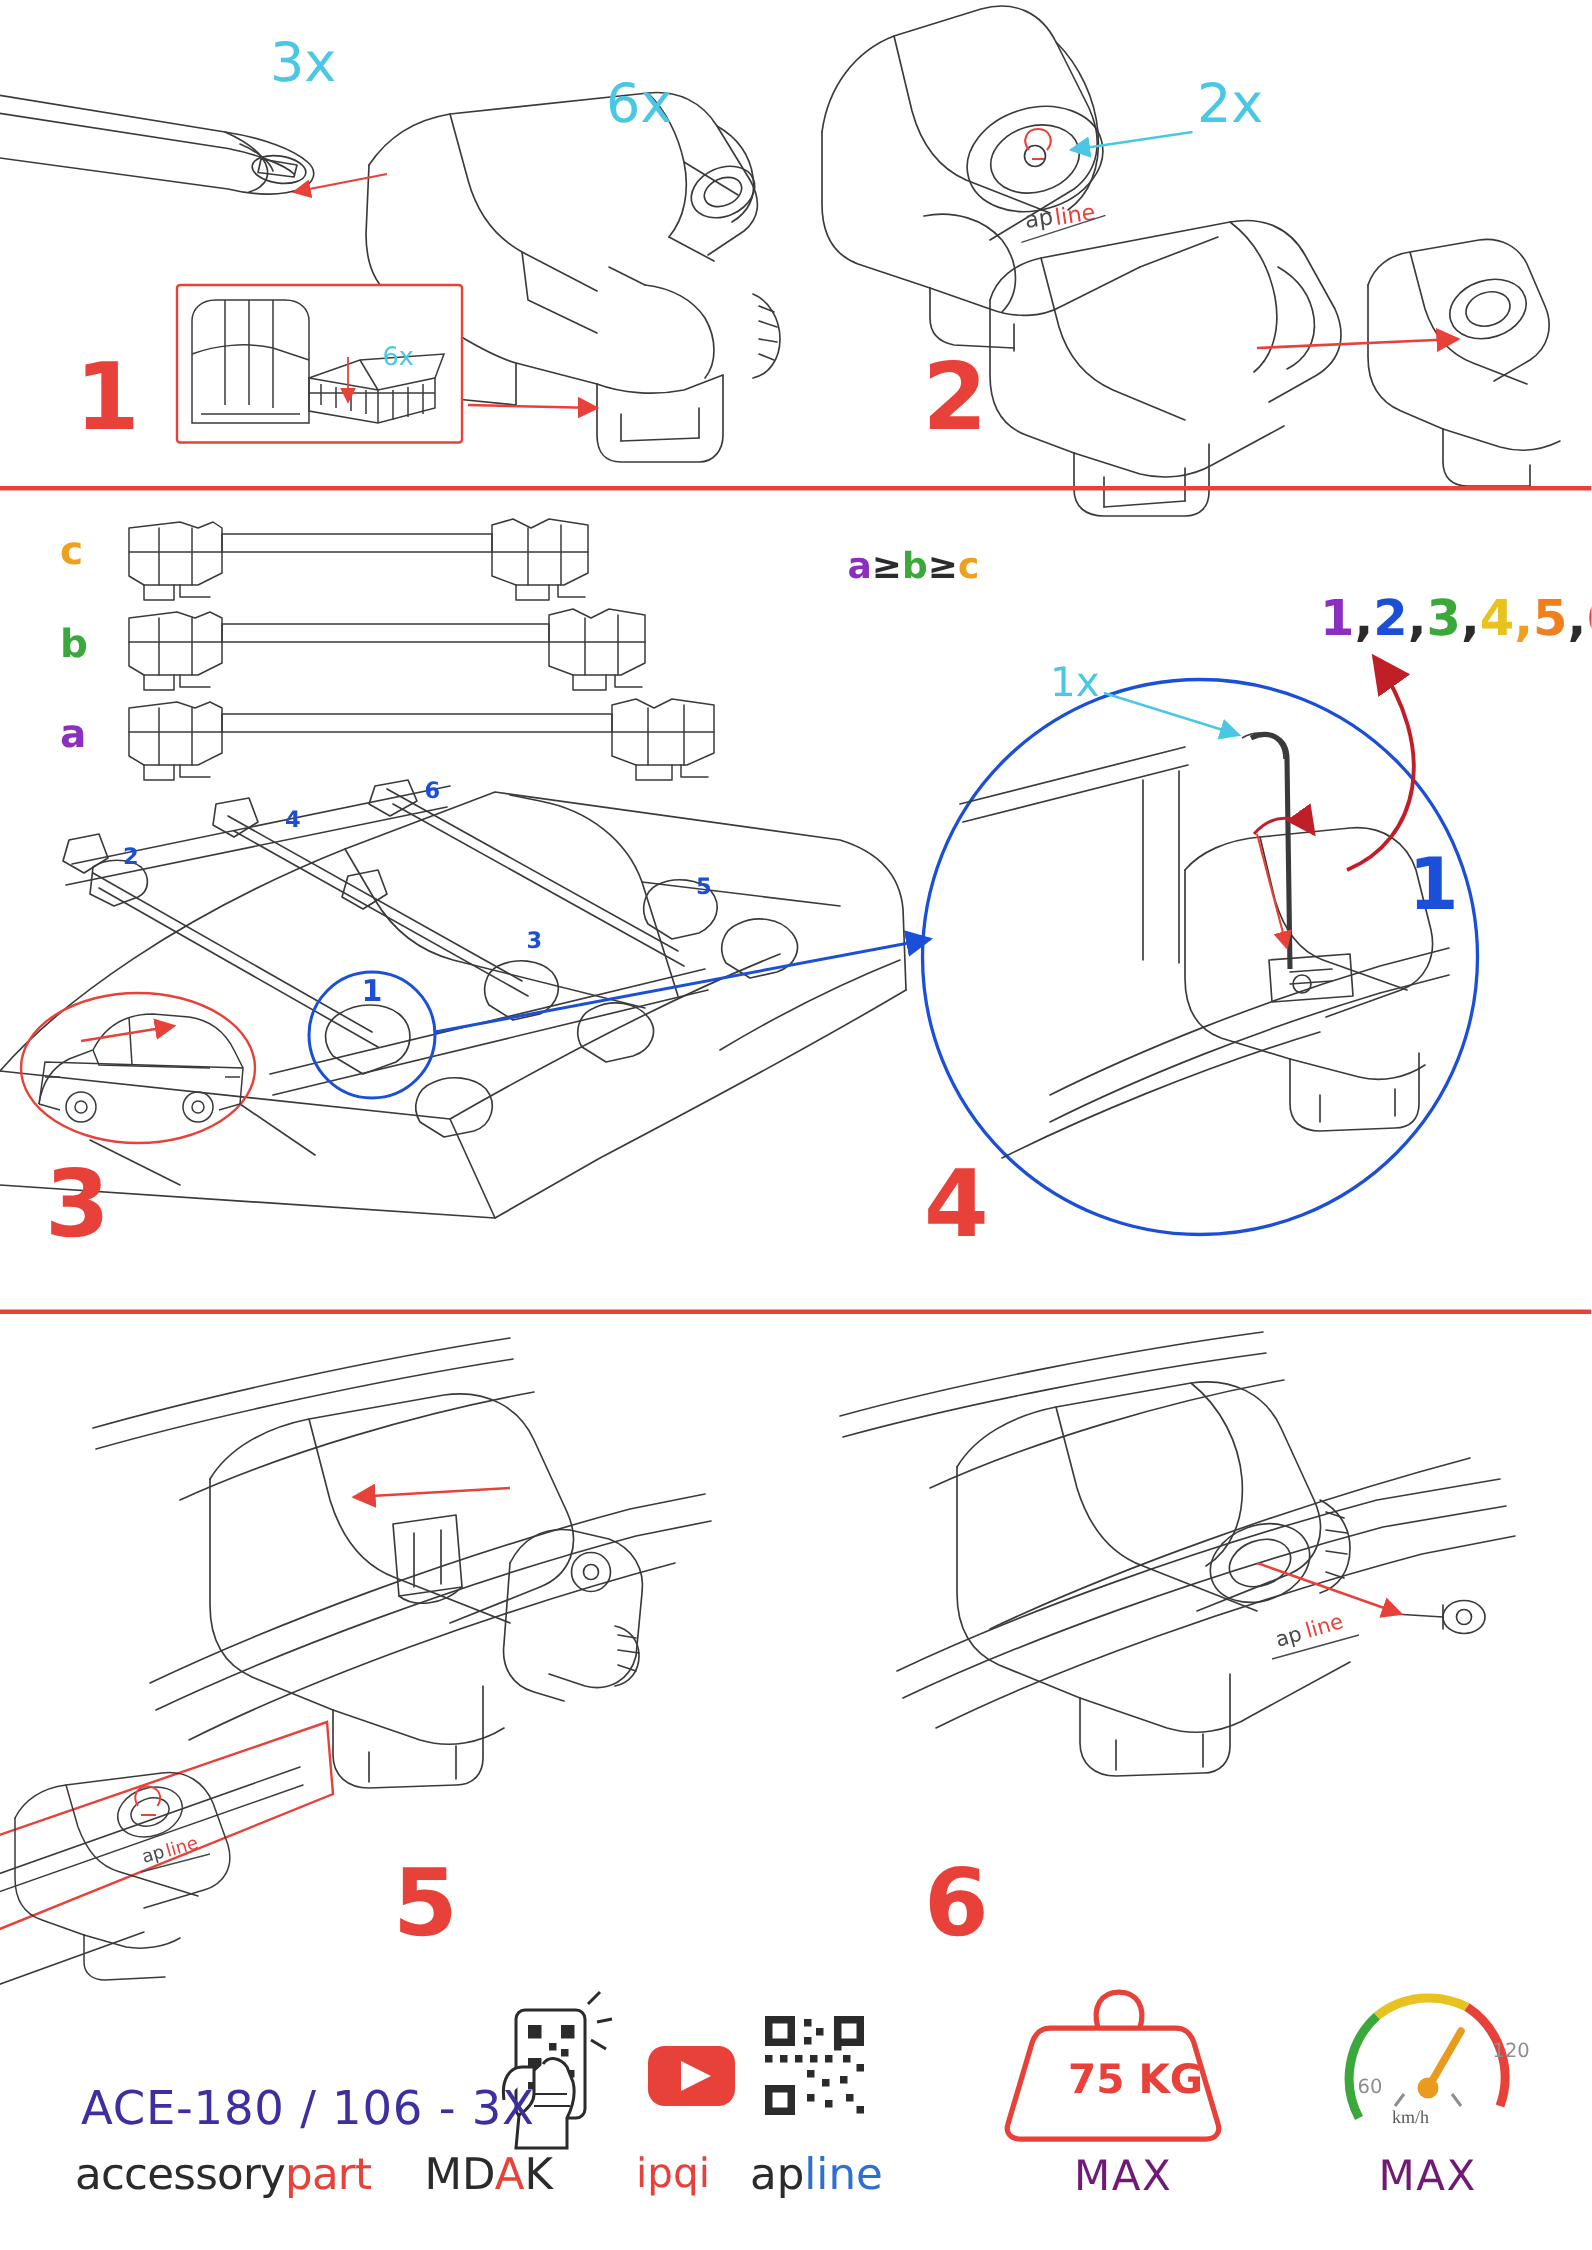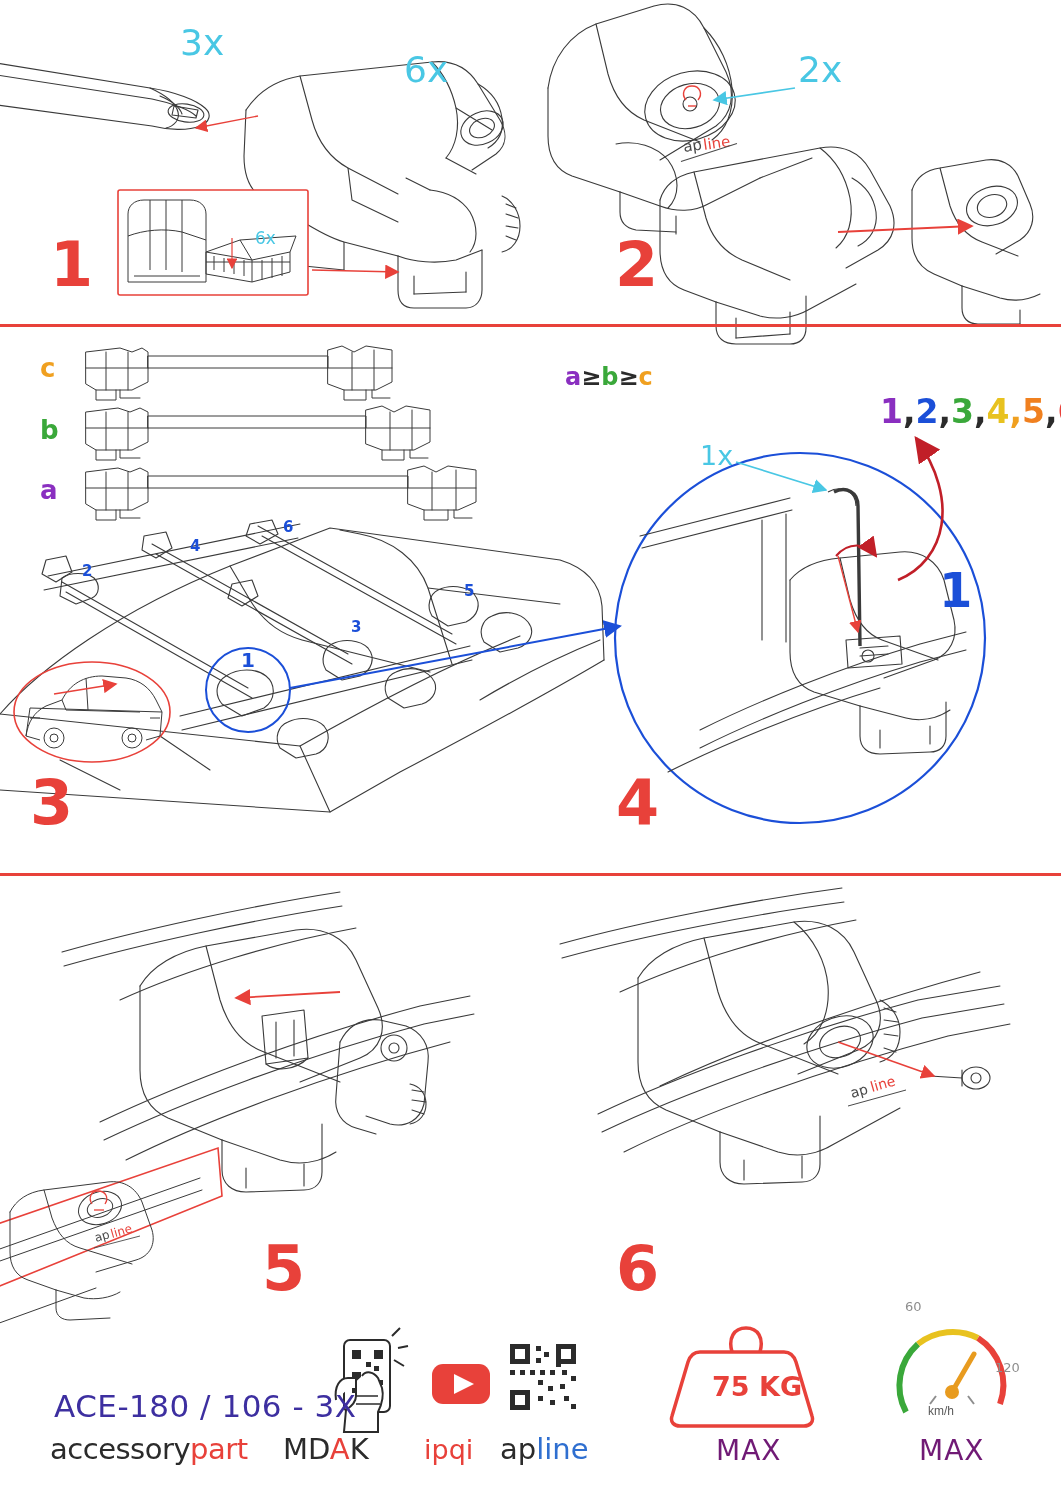--- a/index.html
+++ b/index.html
@@ -130,28 +130,28 @@
     font-weight: bold;
     color: #e8413a;
     font-family: "DejaVu Sans", sans-serif;
   }
   .gauge-num {
     position: absolute;
     font-size: 13px;
     color: #8e8e8e;
     font-family: "DejaVu Sans", sans-serif;
   }
-  #gauge-60 { left: 905px; top: 1299px; }
+  #gauge-60 { left: 905px; top: 1384px; }
   #gauge-120 { left: 995px; top: 1360px; }
   #gauge-kmh {
     position: absolute;
     left: 928px; top: 1404px;
     font-size: 12px;
     color: #5a5a5a;
-    font-family: Liberation Sans, sans-serif;
+    font-family: Liberation Serif, serif;
   }
 
   .ineq {
     position: absolute;
     left: 565px;
     top: 363px;
     font-size: 24px;
     font-weight: bold;
     font-family: "DejaVu Sans", sans-serif;
     text-align: right;

